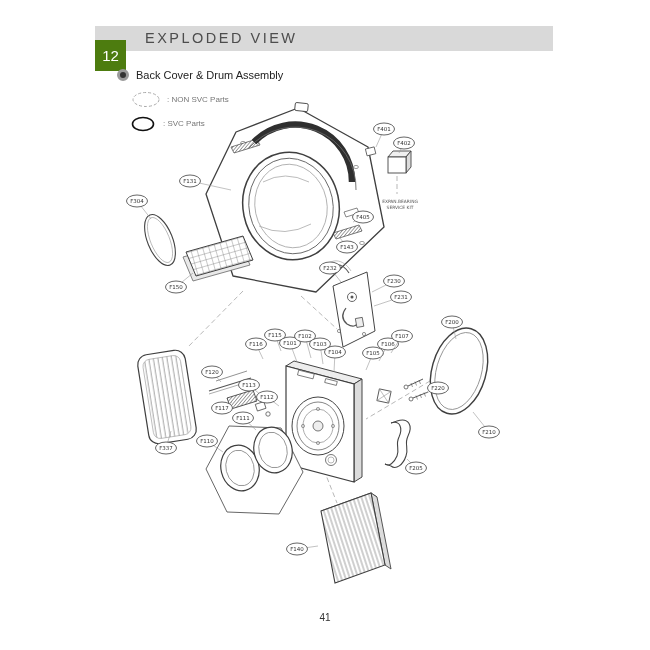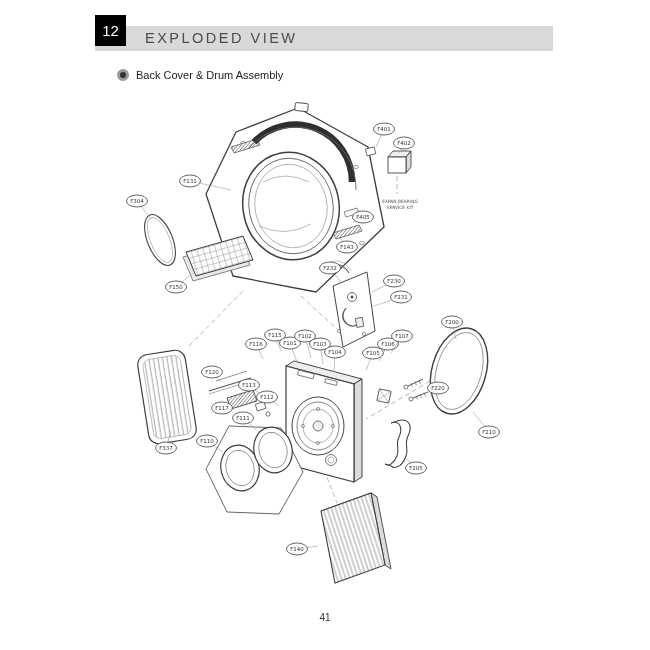--- a/index.html
+++ b/index.html
@@ -2,21 +2,21 @@
 <html><head>
 <meta charset="utf-8">
 <style>
   html,body { margin:0; padding:0; background:#fff; }
   .page {
     position:relative; width:650px; height:650px; background:#ffffff;
     font-family:"Liberation Sans", sans-serif; overflow:hidden;
   }
   .header-bar { position:absolute; left:95px; top:26px; width:458px; height:25px; background:#d9d9d9; }
   .header-num {
-    position:absolute; left:95px; top:15px; width:31px; height:31px; background:#000000;
+    position:absolute; left:95px; top:40px; width:31px; height:31px; background:#4d7c0f;
     color:#fff; font-size:15px; display:flex; align-items:center; justify-content:center;
   }
   .header-title {
     position:absolute; left:145px; top:26px; height:38px; line-height:25px;
     font-size:14.5px; letter-spacing:2.5px; color:#4d4d4d; font-weight:500;
   }
   .subtitle-row { position:absolute; left:117px; top:69px; display:flex; align-items:center; gap:7px; }
   .bullet-icon {
     width:6px; height:6px; border-radius:50%; background:#333;
     border:3px solid #9a9a9a; box-sizing:content-box;
@@ -42,20 +42,34 @@
 
   <div class="header-bar"></div>
   <div class="header-num">12</div>
   <div class="header-title">EXPLODED VIEW</div>
 
   <div class="subtitle-row">
     <span class="bullet-icon"></span>
     <span class="subtitle-text">Back Cover &amp; Drum Assembly</span>
   </div>
 
+  <div class="legend">
+    <div class="legend-row">
+      <svg width="30" height="17">
+        <ellipse cx="15" cy="8.5" rx="13" ry="7" fill="none" stroke="#aaa" stroke-width="1" stroke-dasharray="3 2"></ellipse>
+      </svg>
+      <span class="legend-label">: NON SVC Parts</span>
+    </div>
+    <div class="legend-row">
+      <svg width="26" height="16">
+        <ellipse cx="12" cy="8" rx="10.5" ry="6.5" fill="none" stroke="#111" stroke-width="1.6"></ellipse>
+      </svg>
+      <span class="legend-label">: SVC Parts</span>
+    </div>
+  </div>
 
   <svg class="diagram-svg" width="650" height="650" viewBox="0 0 650 650">
     <defs>
       <pattern id="p-grid" width="6" height="6" patternUnits="userSpaceOnUse" patternTransform="rotate(-16)">
         <rect width="6" height="6" fill="#fff"></rect>
         <path d="M0 0H6 M0 0V6" stroke="#666" stroke-width="0.7"></path>
       </pattern>
       <pattern id="p-vlines" width="4.5" height="6" patternUnits="userSpaceOnUse">
         <rect width="4.5" height="6" fill="#fff"></rect>
         <path d="M2 0V6" stroke="#888" stroke-width="0.8"></path>

